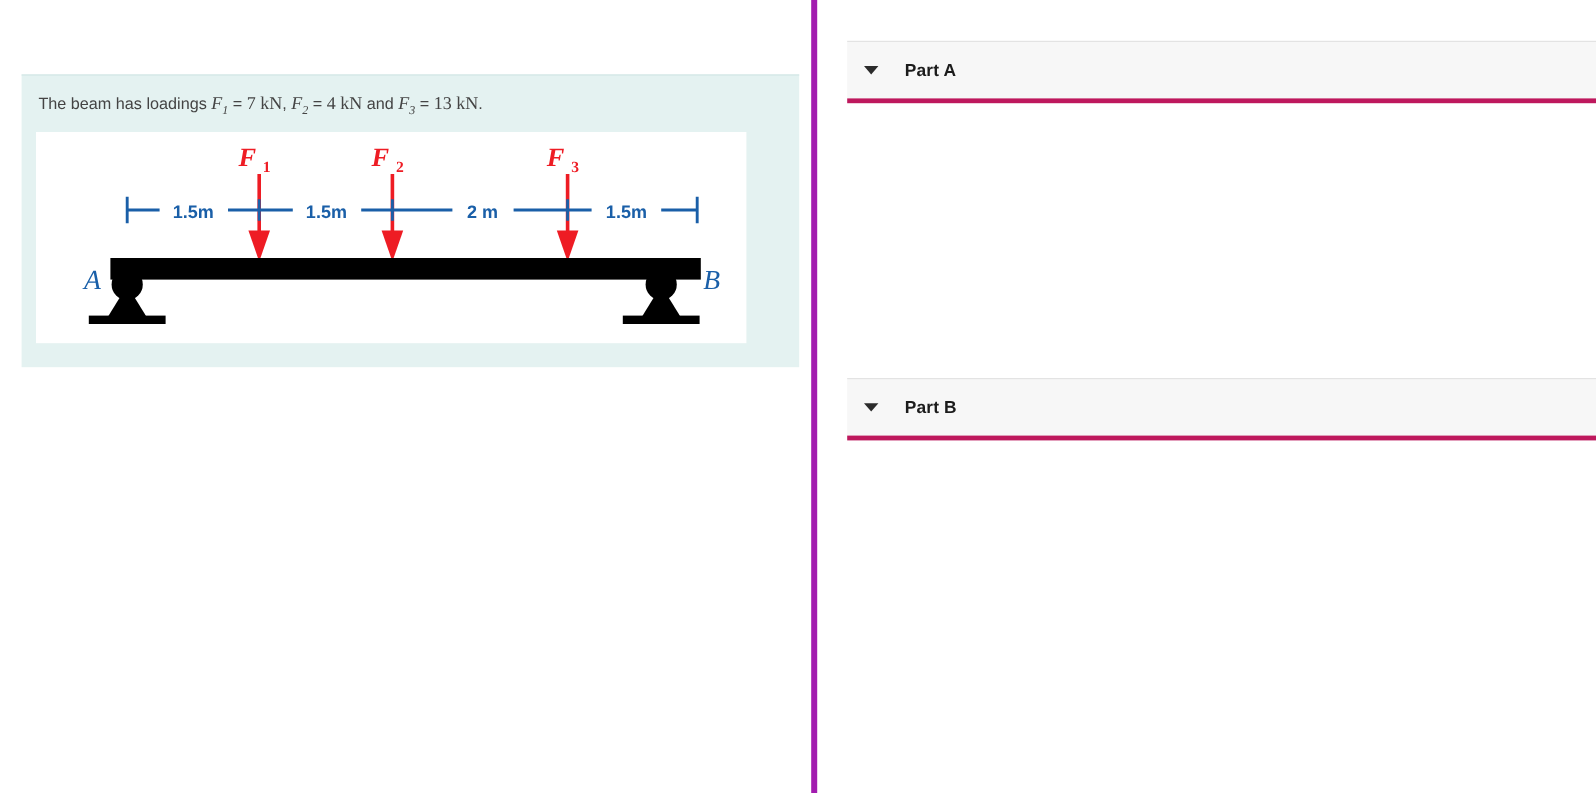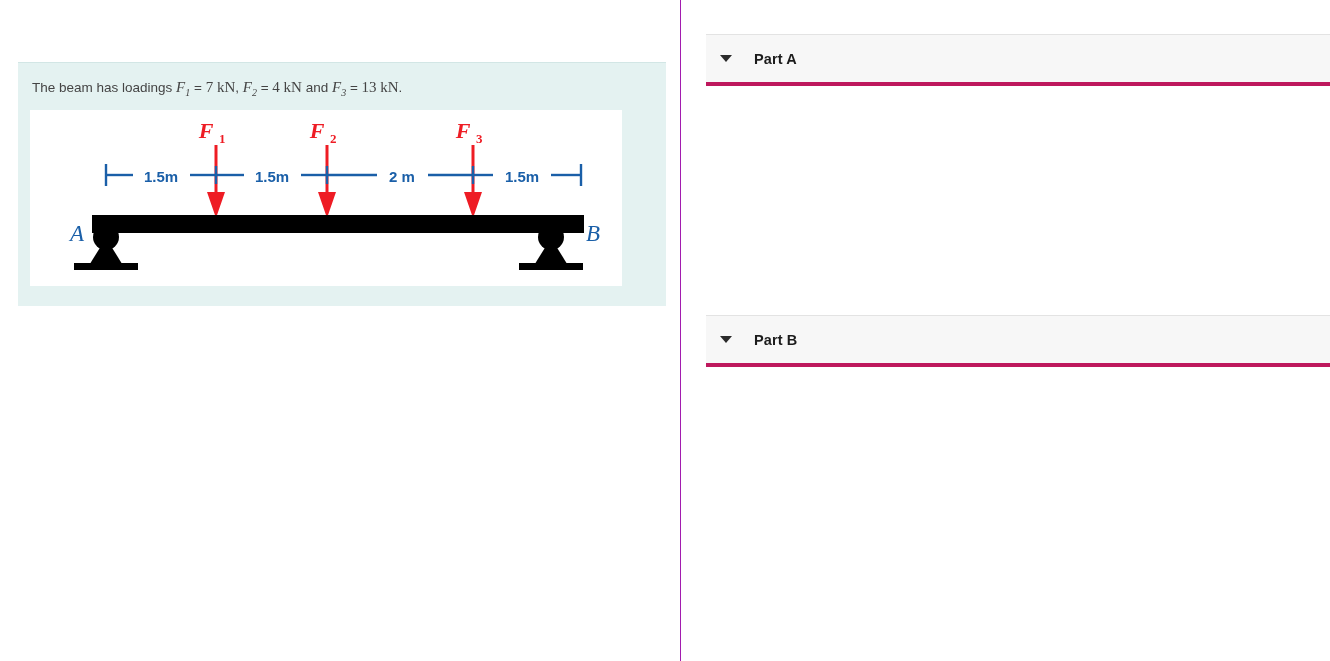--- a/index.html
+++ b/index.html
@@ -19,21 +19,21 @@
   #page {
     position: relative;
     width: 1330px;
     height: 661px;
   }
   #left-pane {
     position: absolute;
     left: 0; top: 0;
     width: 681px; height: 661px;
     background: #ffffff;
-    border-right: 1px solid #a21caf;
+    border-right: 5px solid #a21caf;
     box-sizing: border-box;
   }
   #right-pane {
     position: absolute;
     left: 682px; top: 0;
     width: 648px; height: 661px;
     background: #ffffff;
   }
 
   

